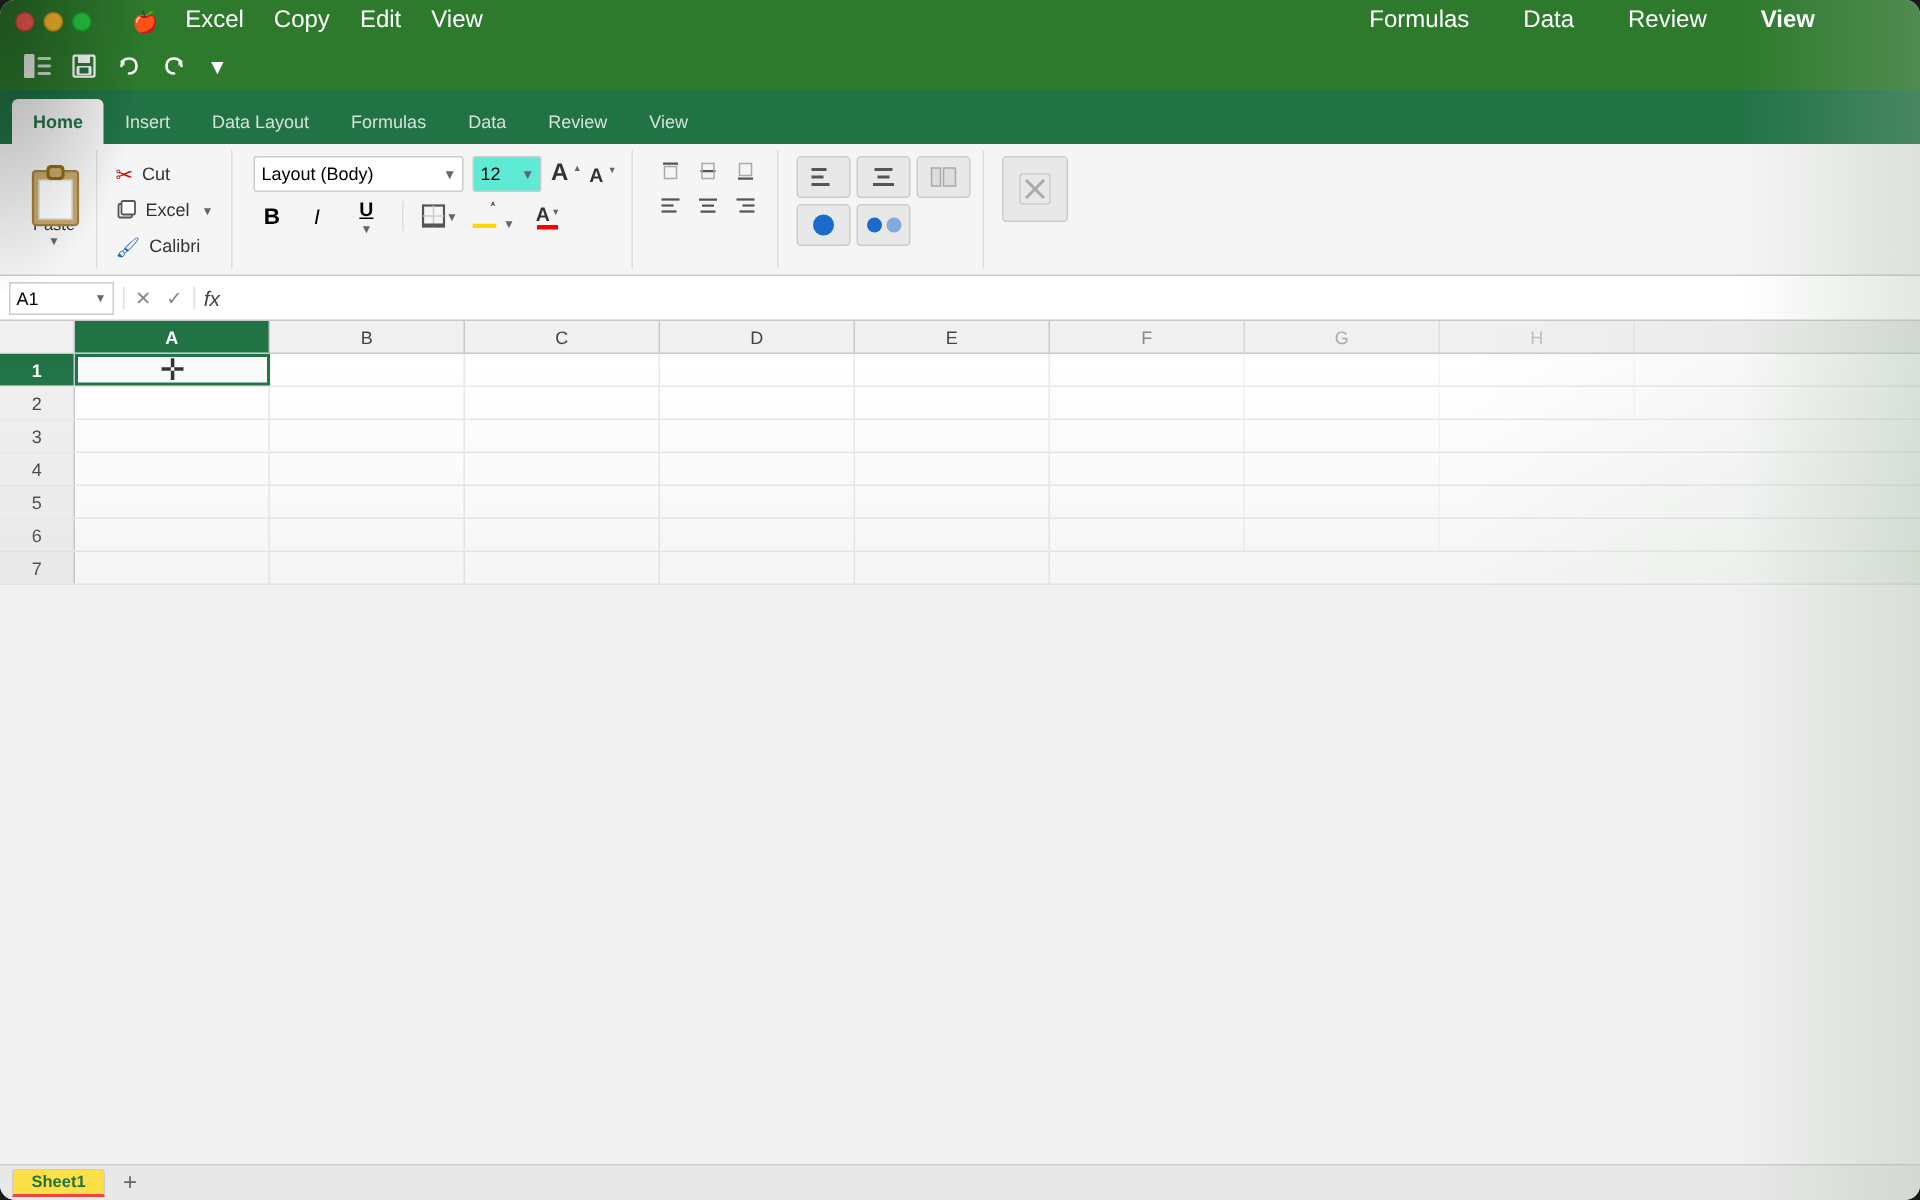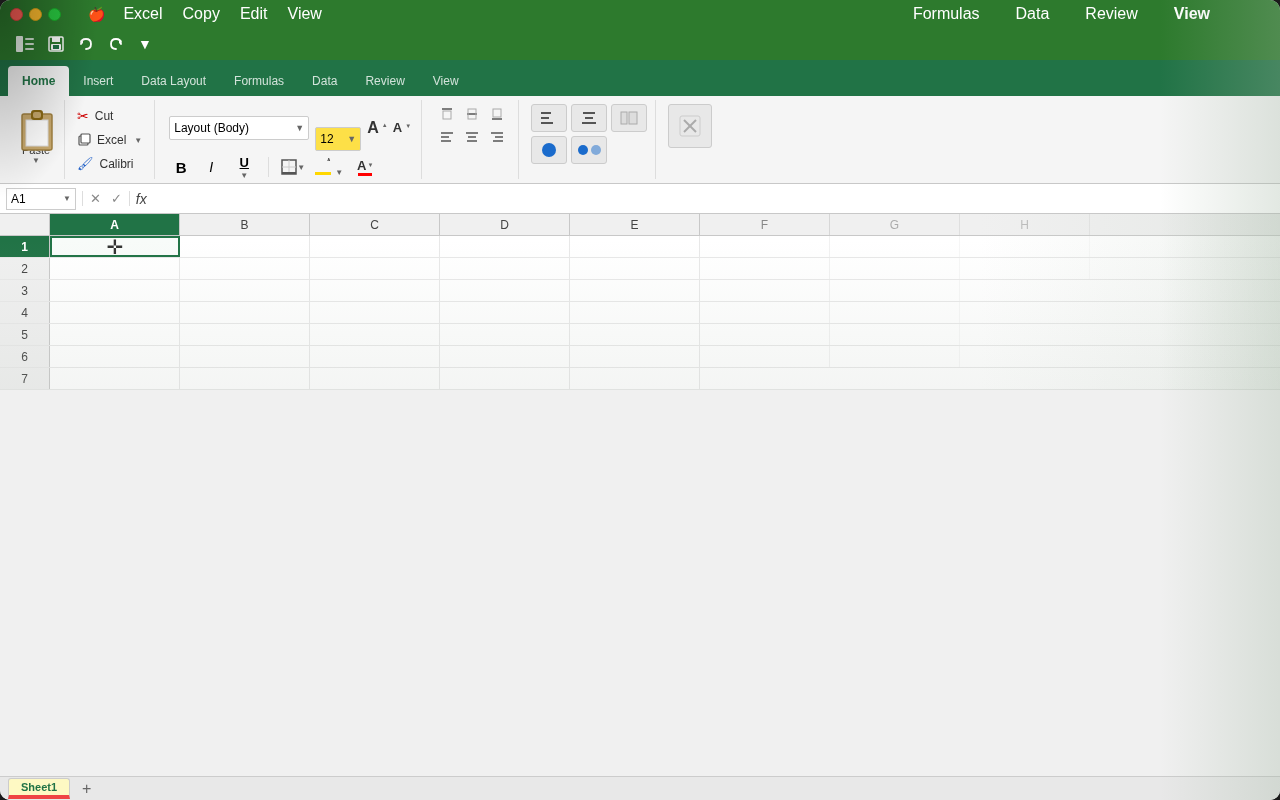--- a/index.html
+++ b/index.html
@@ -194,29 +194,28 @@
       align-items: center;
       justify-content: space-between;
       cursor: pointer;
       border-radius: 2px;
     }
 
     .font-size-box {
       width: 46px;
       height: 24px;
       border: 1px solid #ccc;
-      background: #fde047;
+      background: #5eead4;
       font-size: 12px;
       padding: 0 4px;
       display: flex;
       align-items: center;
       justify-content: space-between;
       cursor: pointer;
       border-radius: 2px;
-      margin-top: 23px;
     }
 
     .font-size-arrows {
       display: flex;
       gap: 3px;
       align-items: center;
     }
 
     .size-arrow {
       font-size: 14px;
@@ -484,24 +483,24 @@
       padding: 2px 12px;
       background: white;
       border: 1px solid #ccc;
       border-bottom: none;
       cursor: pointer;
       border-radius: 3px 3px 0 0;
       color: #333;
     }
 
     .sheet-tab.active {
-      background: #fef9c3;
+      background: #fde047;
       font-weight: 600;
       color: #217346;
-      border-bottom: 4px solid #ef4444;
+      border-bottom: 2px solid #ef4444;
     }
   </style>
 </head>
 <body>
 
 <div class="app-window">
 
   <div class="title-bar">
     <div class="traffic-lights">
       <div class="traffic-light close"></div>

